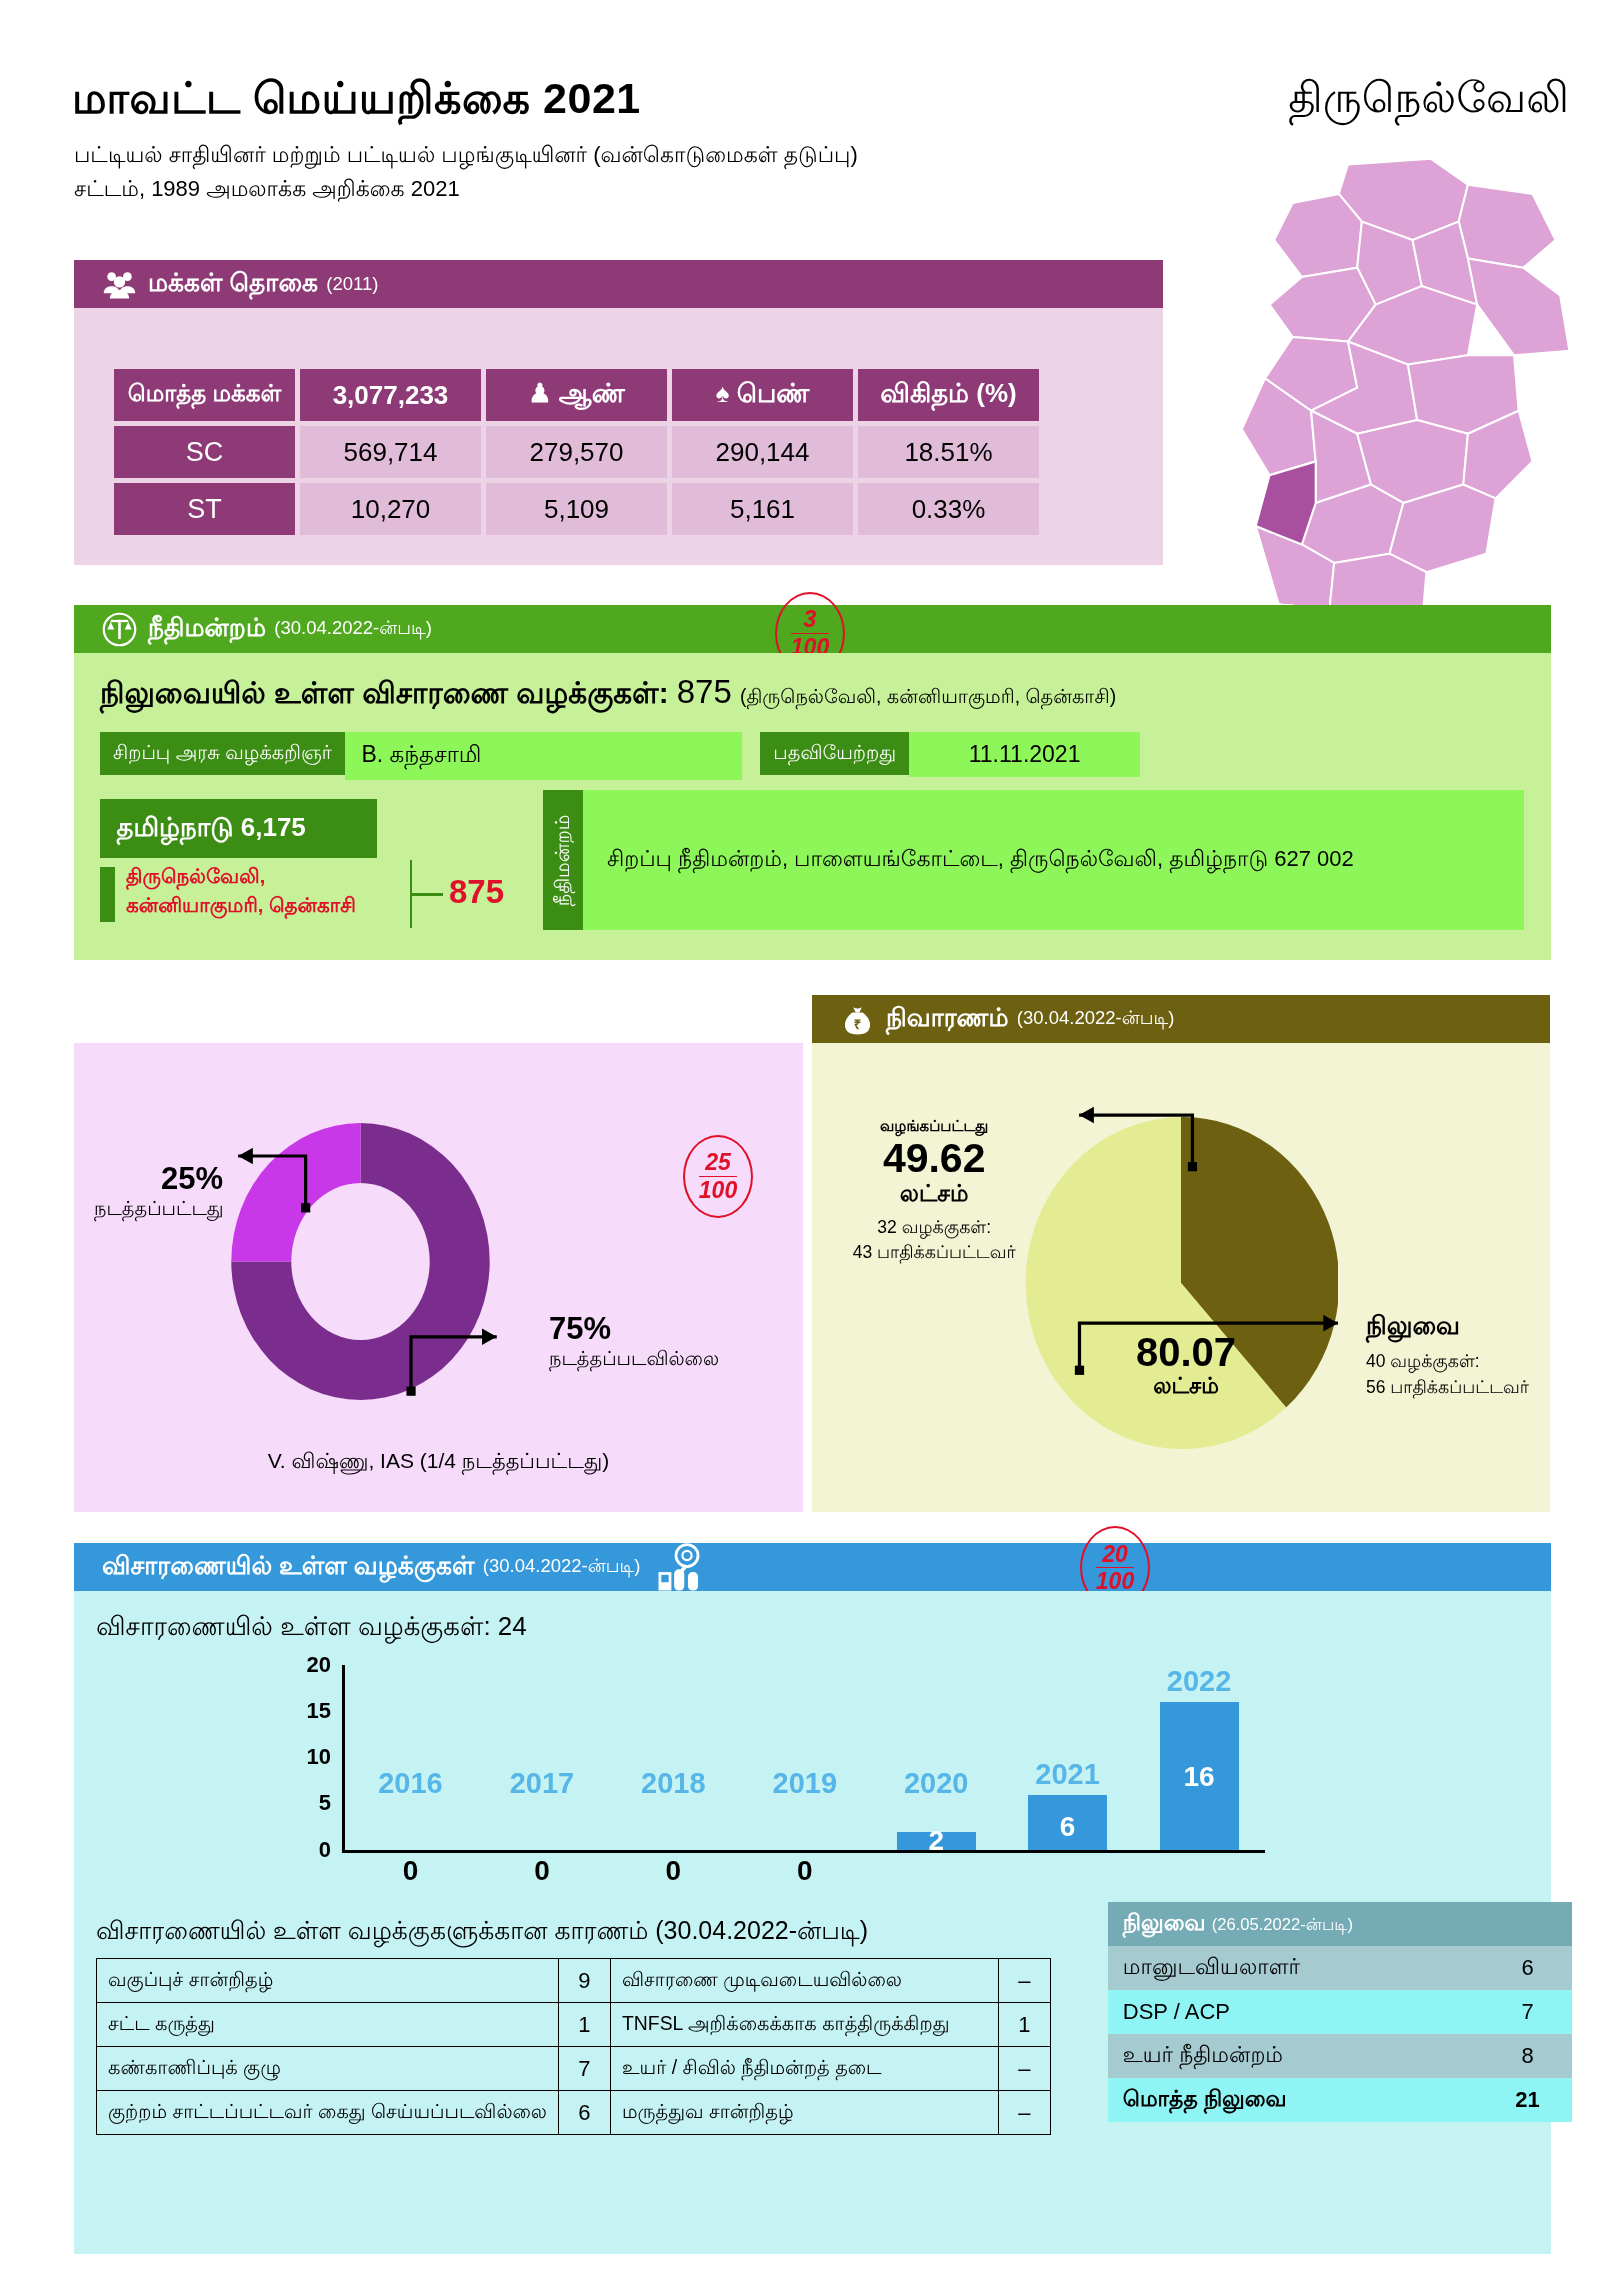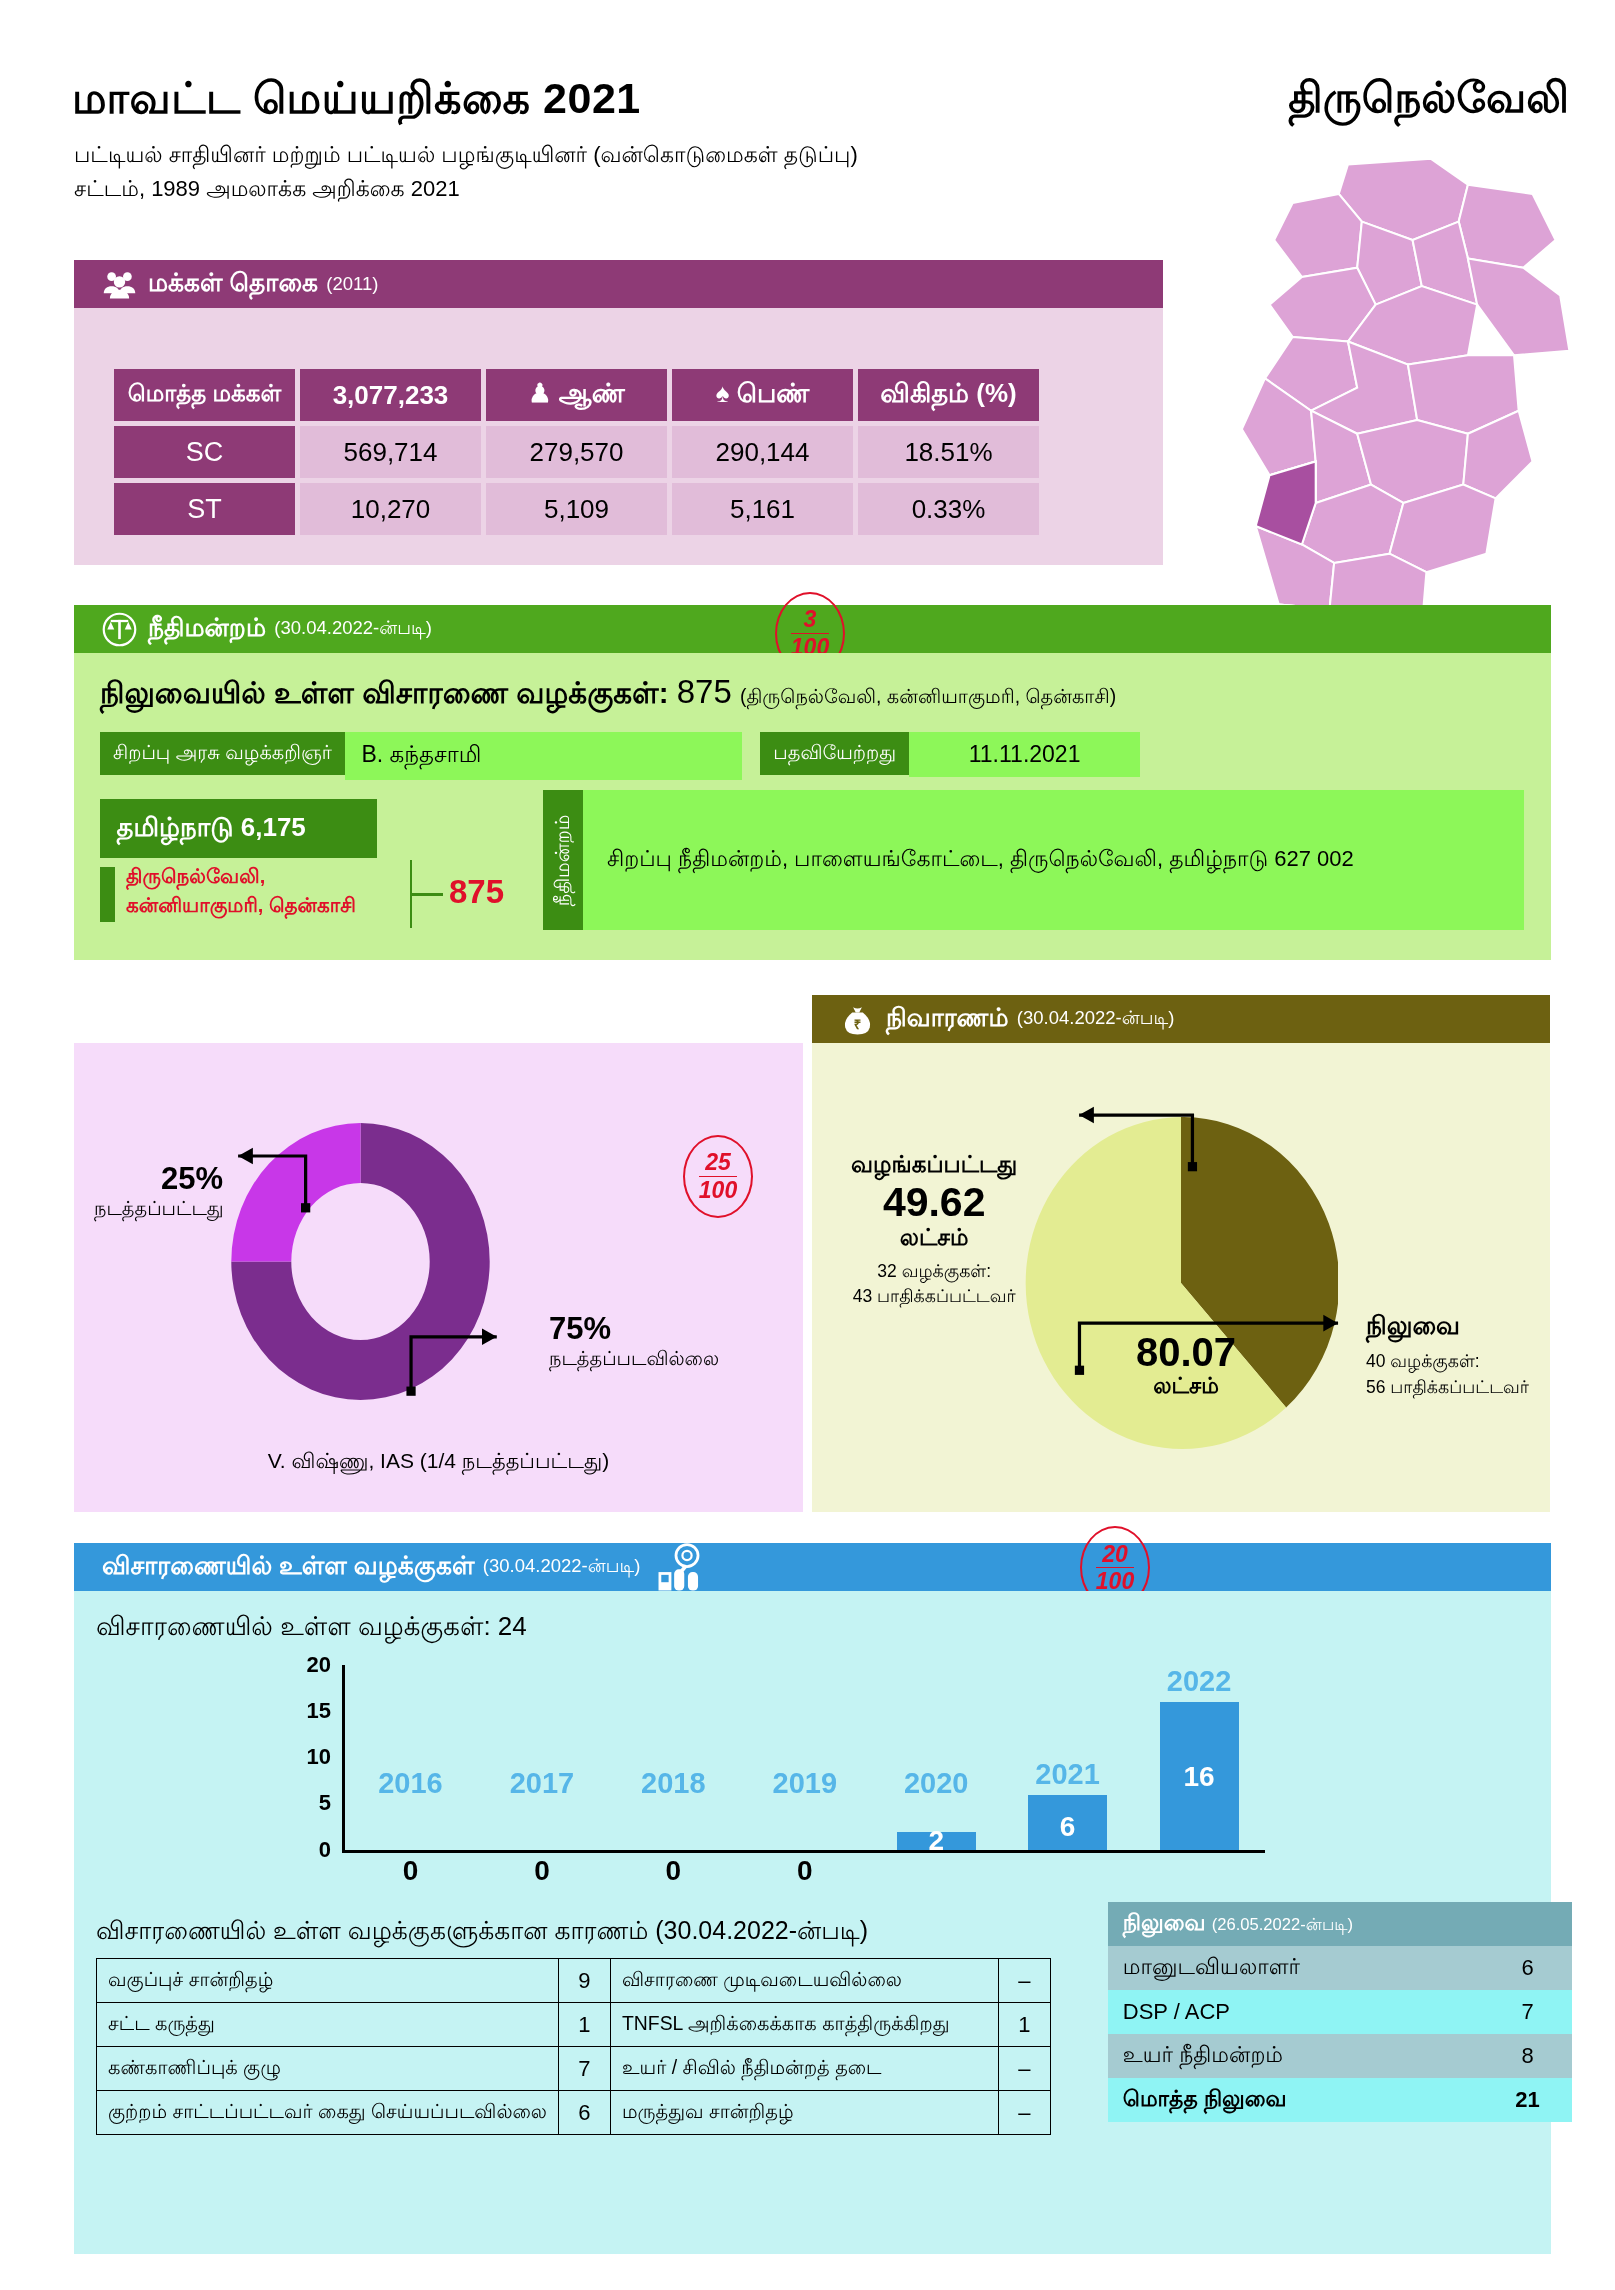--- a/index.html
+++ b/index.html
@@ -16,21 +16,21 @@
   .hdr-title {
     position:absolute; left:72px; top:74px;
     font-size:43px; font-weight:bold; letter-spacing:0.5px;
   }
   .hdr-sub {
     position:absolute; left:74px; top:138px; width:1034px;
     font-size:22px; line-height:1.55;
   }
   .district-name {
     position:absolute; right:46px; top:74px;
-    font-size:42px; font-weight:bold;
+    font-size:42px; font-weight:normal;
   }
 
   
   .map-wrap { position:absolute; left:1191px; top:157px; width:397px; height:572px; }
 
   
   .sec-bar {
     position:absolute; display:flex; align-items:center;
     height:48px; padding-left:28px; color:#fff;
     font-size:25px; font-weight:bold;
@@ -114,21 +114,21 @@
   .lbl-75 { position:absolute; left:475px; top:268px; width:231px; }
   .lbl-75 .pct { font-size:31px; font-weight:bold; }
   .lbl-75 .txt { font-size:19.4px; }
 
   
   #relief-section { position:absolute; left:812px; top:995px; width:738px; height:517px; }
   #relief-bar { left:0; top:0; width:738px; background:#6d6111; }
   #relief-body { position:absolute; left:0; top:48px; width:738px; height:469px; background:#f2f4d4; }
   .pie-wrap { position:absolute; left:212px; top:74px; width:314px; height:332px; }
   .lbl-given { position:absolute; left:9.2px; top:74px; width:226px; text-align:center; }
-  .lbl-given .cap { font-size:23px; font-weight:bold;margin-top:34px; }
+  .lbl-given .cap { font-size:15px; font-weight:bold; }
   .lbl-given .big { font-size:41px; font-weight:bold; line-height:1.05; }
   .lbl-given .unit { font-size:23px; font-weight:bold; }
   .lbl-given .det { font-size:17.5px; line-height:1.45; margin-top:4.6px; }
   .lbl-pend { position:absolute; left:554px; top:268px; width:194px; }
   .lbl-pend .cap { font-size:25px; font-weight:bold; }
   .lbl-pend .det { font-size:17.5px; line-height:1.5; margin-top:4.6px; }
   .pie-inner-num { position:absolute; left:263px; top:288px; width:222px; text-align:center; }
   .pie-inner-num .big { font-size:40px; font-weight:bold; line-height:1.05; }
   .pie-inner-num .unit { font-size:22px; font-weight:bold; }
 

